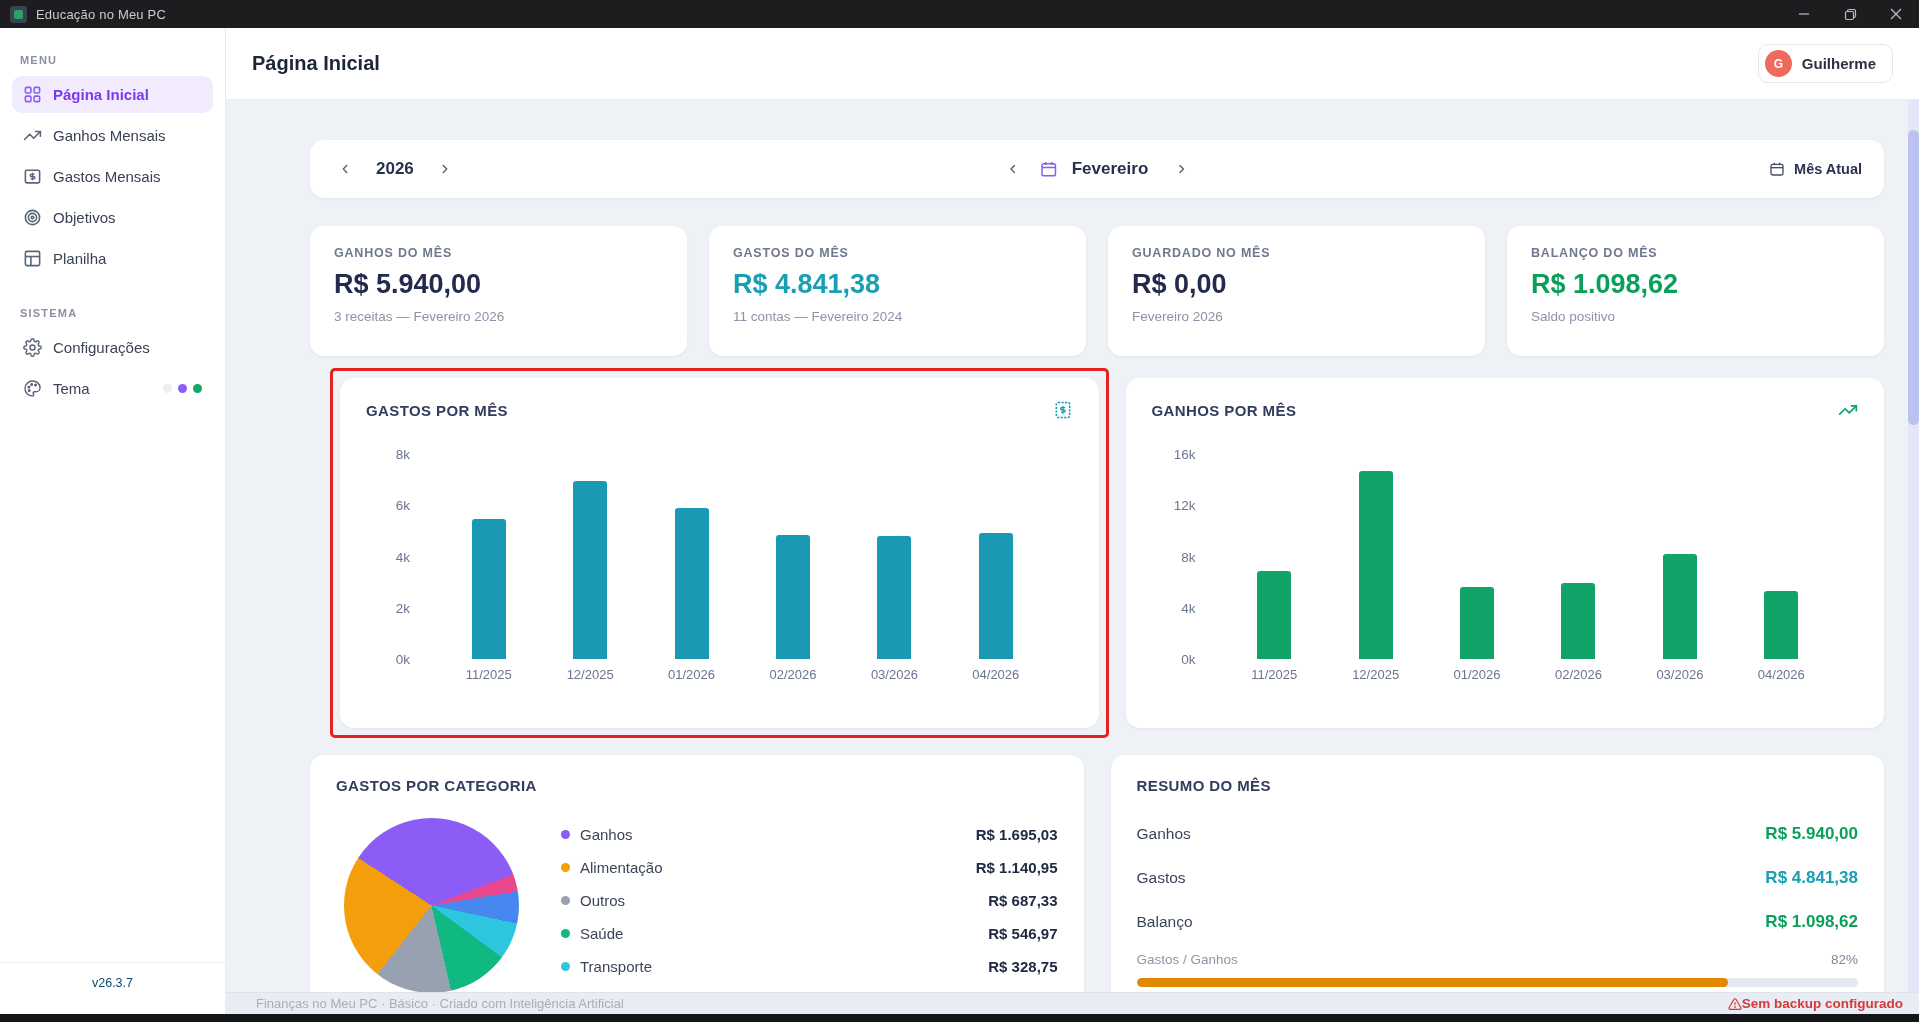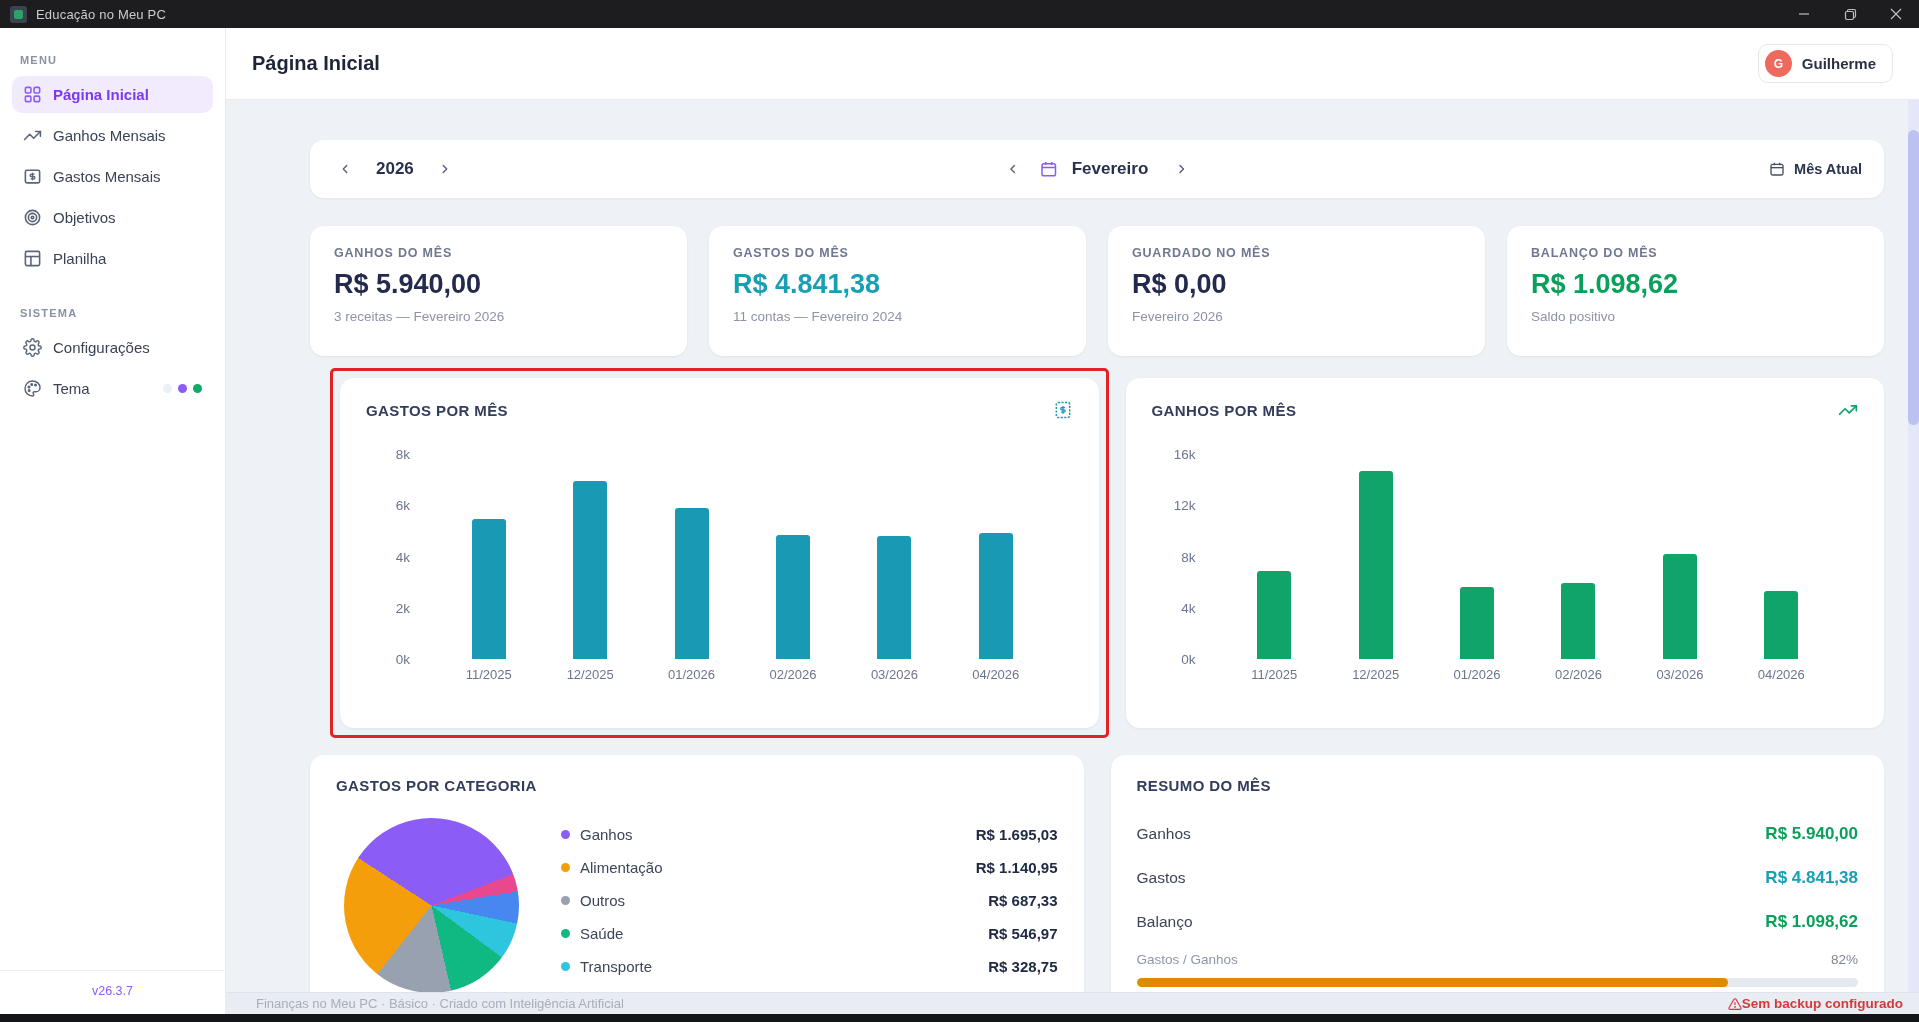--- a/index.html
+++ b/index.html
@@ -23,21 +23,21 @@
   .sidebar { width:226px; background:#ffffff; border-right:1px solid #e8ebf0; display:flex; flex-direction:column; padding-top:18px; }
   .section-label { font-size:11px; font-weight:bold; letter-spacing:1.2px; color:#8a91a5; padding:0 20px; margin:8px 0 10px; }
   .side-items { padding:0 12px; }
   .side-item { display:flex; align-items:center; gap:11px; padding:9px 11px; margin-bottom:4px; border-radius:10px; color:#3a4255; font-size:15px; cursor:default; }
   .side-item .ico { width:19px; height:19px; color:#5a6378; display:flex; }
   .side-item.active { background:#f2ebfe; color:#7c3aed; font-weight:bold; }
   .side-item.active .ico { color:#8b5cf6; }
   .theme-dots { margin-left:auto; display:flex; gap:6px; }
   .theme-dot { width:9px; height:9px; border-radius:50%; }
   .side-spacer { flex:1; }
-  .side-version { border-top:1px solid #eceff3; padding:13px 0 16px; text-align:center; font-size:12.5px; color:#8b5cf6; }
+  .side-version { border-top:1px solid #eceff3; padding:13px 0 24px; text-align:center; font-size:12.5px; color:#0c4a6e; }
 
   
   .main { flex:1; display:flex; flex-direction:column; position:relative; min-width:0; background:#eef1f6; }
   .main-header { height:72px; background:#fff; border-bottom:1px solid #e8ebf0; display:flex; align-items:center; padding:0 26px; flex:0 0 auto; }
   .page-title { font-size:20px; font-weight:bold; color:#1d2538; }
   .user-chip { margin-left:auto; display:flex; align-items:center; gap:10px; border:1px solid #e3e8ef; border-radius:10px; background:#fff; padding:5px 16px 5px 6px; }
   .avatar { width:27px; height:27px; border-radius:50%; color:#fff; font-size:12px; font-weight:bold; display:flex; align-items:center; justify-content:center; }
   .user-name { font-size:15px; font-weight:bold; color:#2a3142; }
 
   .content { flex:1; padding:40px 35px 0 84px; overflow:hidden; }

